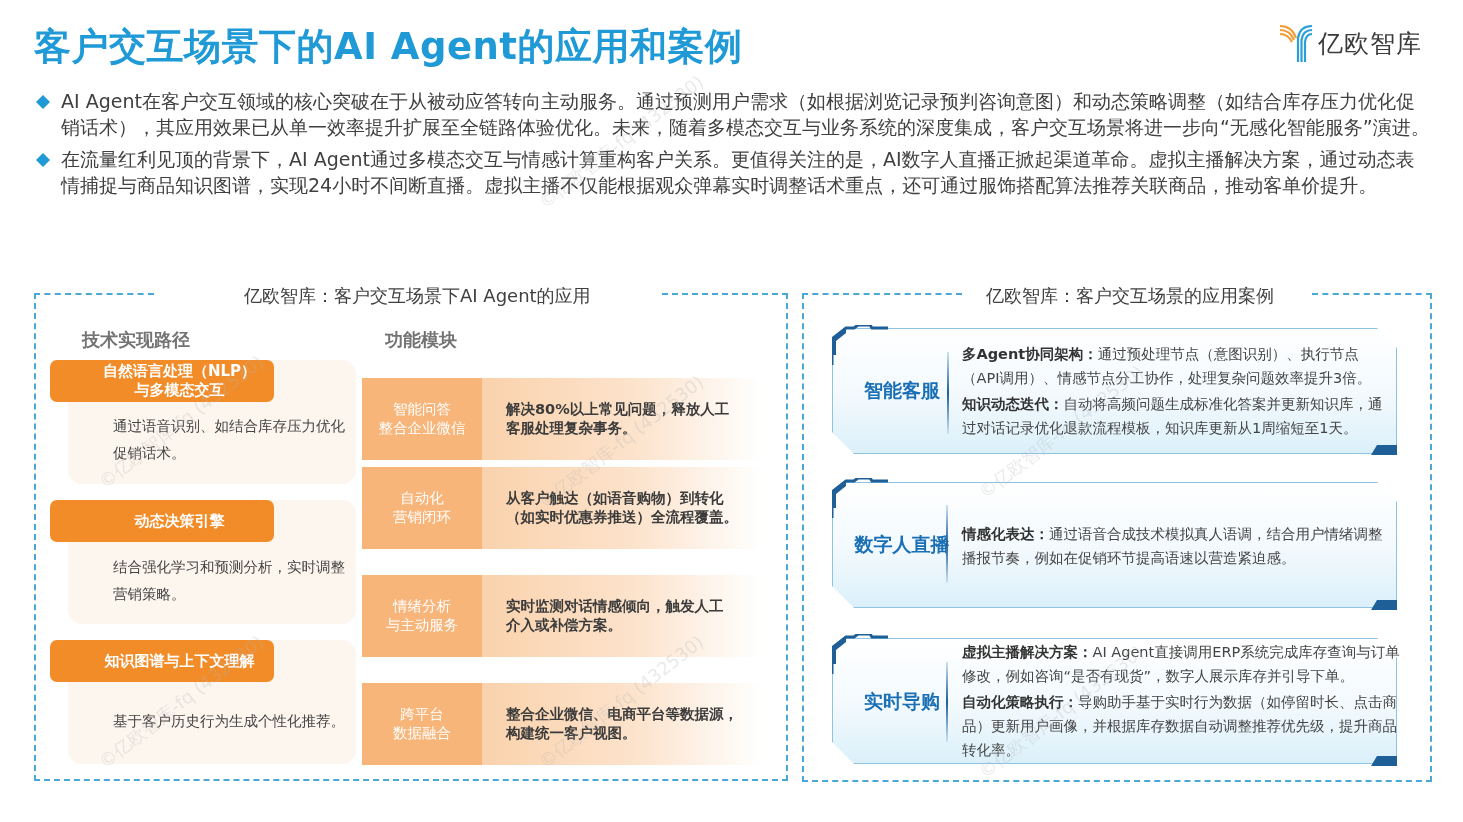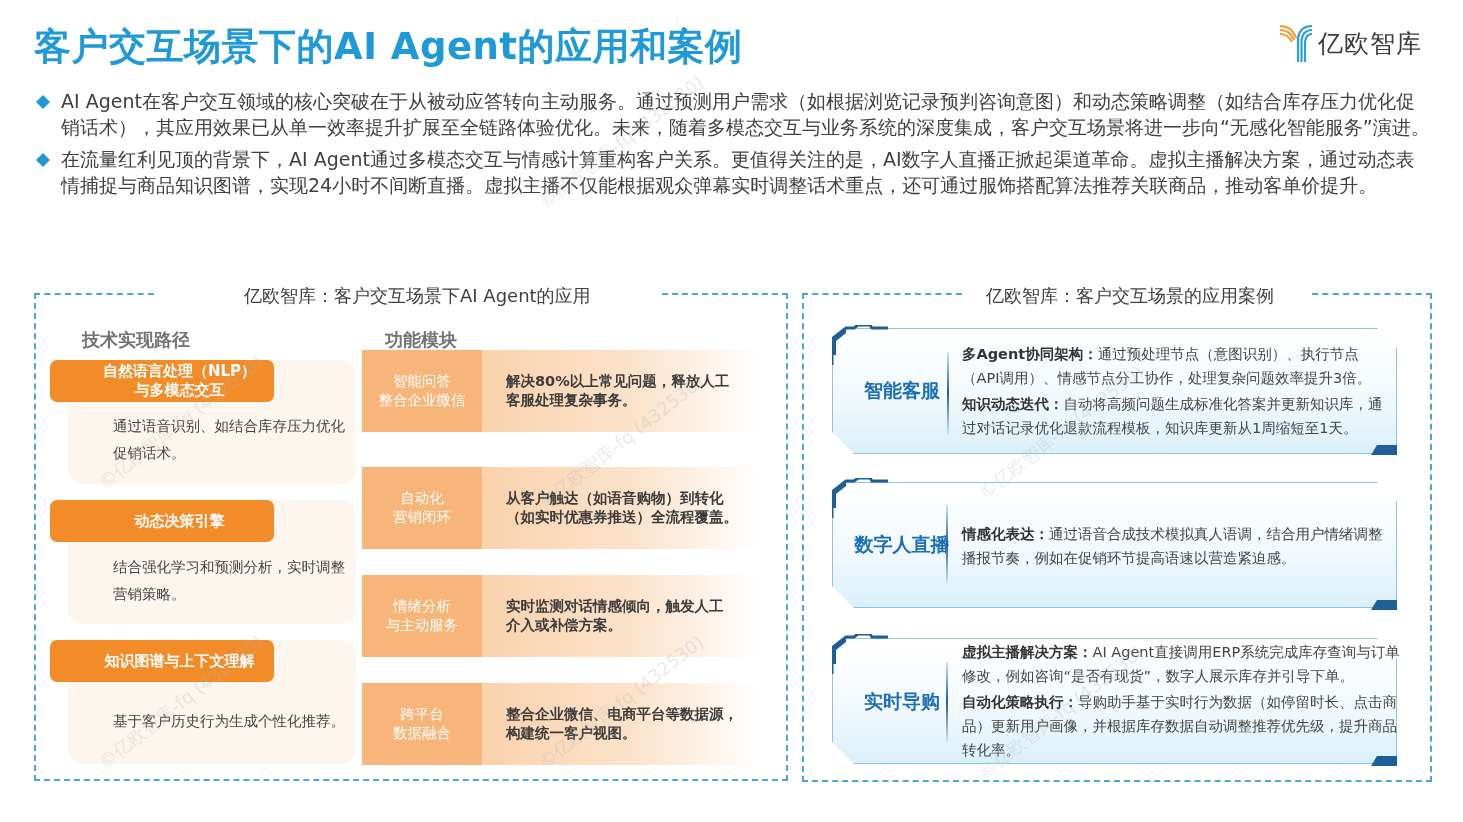--- a/index.html
+++ b/index.html
@@ -123,21 +123,21 @@
 <div class="tech-desc" style="top:413px;">通过语音识别、如结合库存压力优化促销话术。</div>
 
 <div class="tech-card" style="top:500px; height:124px;"></div>
 <div class="tech-label" style="top:500px; height:42px;">动态决策引擎</div>
 <div class="tech-desc" style="top:554px;">结合强化学习和预测分析，实时调整营销策略。</div>
 
 <div class="tech-card" style="top:640px; height:124px;"></div>
 <div class="tech-label" style="top:640px; height:42px;">知识图谱与上下文理解</div>
 <div class="tech-desc" style="top:708px;">基于客户历史行为生成个性化推荐。</div>
 
-<div class="func-row" style="top:350px;">
+<div class="func-row" style="top:378px;">
   <div class="func-name">
       <div>
     <div>智能问答</div>
     <div>整合企业微信</div>
       </div>
     </div>
   <div class="func-desc">
       <div>
     <div>解决80%以上常见问题，释放人工</div>
     <div>客服处理复杂事务。</div>

